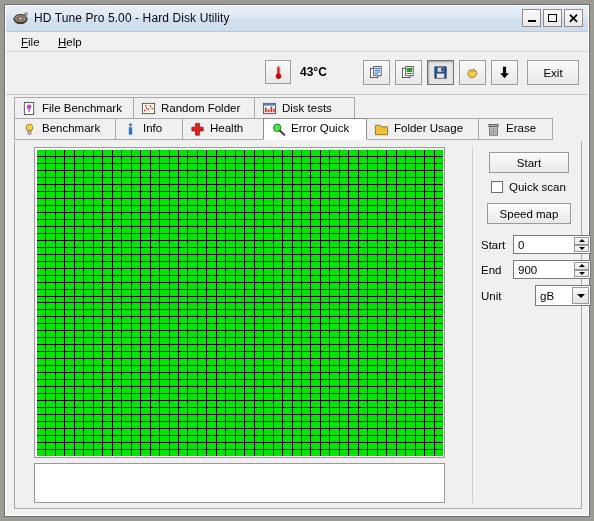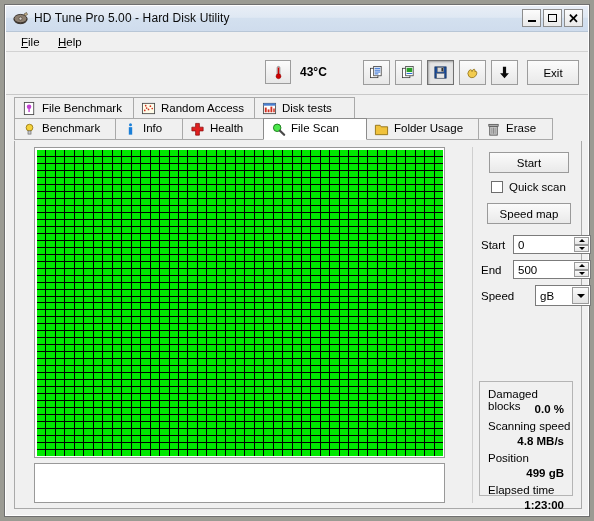--- a/index.html
+++ b/index.html
@@ -403,21 +403,21 @@
           <rect x="1.5" y="2.5" width="13" height="11" fill="#fffbe8" stroke="#444" stroke-width="0.9"></rect>
           <g fill="#d03020">
               <circle cx="4" cy="10" r="0.9"></circle>
               <circle cx="6" cy="7.5" r="0.9"></circle>
               <circle cx="8" cy="9" r="0.9"></circle>
               <circle cx="10" cy="5.5" r="0.9"></circle>
               <circle cx="12" cy="8" r="0.9"></circle>
               <circle cx="5" cy="5" r="0.9"></circle>
             </g>
         </svg>
-        <span class="tlabel">Random Access</span>
+        <span class="tlabel">Random Folder</span>
       </div>
       <div class="tab" style="width:101px">
         <svg class="ico" viewBox="0 0 16 16">
           <rect x="1.5" y="2.5" width="13" height="11" fill="#fff" stroke="#444" stroke-width="0.9"></rect>
           <rect x="1.5" y="2.5" width="13" height="2.5" fill="#4a7fd0"></rect>
           <g fill="#d03020">
               <rect x="3" y="7" width="2" height="5"></rect>
               <rect x="6" y="9" width="2" height="3"></rect>
               <rect x="9" y="6" width="2" height="6"></rect>
               <rect x="12" y="8" width="1.6" height="4"></rect>
@@ -446,21 +446,21 @@
         <svg class="ico" viewBox="0 0 16 16">
           <path d="M6 1.5 h4 v4 h4 v4 h-4 v4.5 h-4 V9.5 H2 v-4 h4 Z" fill="#e02020" stroke="#8a0d0d" stroke-width="0.8"></path>
         </svg>
         <span class="tlabel">Health</span>
       </div>
       <div class="tab active" style="width:104px">
         <svg class="ico" viewBox="0 0 16 16">
           <circle cx="6.6" cy="6.2" r="4" fill="#4ce84c" stroke="#1a7a1a" stroke-width="1"></circle>
           <path d="M9.6 9.3 L14 13.6" stroke="#4a4a4a" stroke-width="2.4" stroke-linecap="round"></path>
         </svg>
-        <span class="tlabel">File Scan</span>
+        <span class="tlabel">Error Quick</span>
       </div>
       <div class="tab" style="width:113px">
         <svg class="ico" viewBox="0 0 16 16">
           <path d="M1.5 3.5 h5 l1.2 1.6 h6.8 v8.4 h-13 Z" fill="#f0c23c" stroke="#8a6a10" stroke-width="0.9"></path>
         </svg>
         <span class="tlabel">Folder Usage</span>
       </div>
       <div class="tab" style="width:75px">
         <svg class="ico" viewBox="0 0 16 16">
           <rect x="4" y="4.5" width="8" height="9.5" fill="#cfcfcf" stroke="#4a4a4a" stroke-width="0.9"></rect>
@@ -2405,49 +2405,39 @@
           <span class="sb">
               <span class="tri-down-s"></span>
             </span>
         </span>
       </span>
     </div>
 
     <div class="field-row" style="left:466px; top:119px;">
       <span class="field-label">End</span>
       <span class="spin">
-        <span class="sval">500</span>
+        <span class="sval">900</span>
         <span class="spin-btns">
           <span class="sb">
               <span class="tri-up-s"></span>
             </span>
           <span class="sb">
               <span class="tri-down-s"></span>
             </span>
         </span>
       </span>
     </div>
 
     <div class="unit-row">
-      <span class="field-label">Speed</span>
+      <span class="field-label">Unit</span>
       <span style="display:inline-block;width:22px"></span>
       <span class="unit-combo">
         <span class="uval">gB</span>
         <span class="uarrow">
             <span class="tri-down"></span>
           </span>
       </span>
     </div>
 
 
-    <div class="group stats-box">
-      <span class="stat-label" style="top:6px;">Damaged blocks</span>
-      <span class="stat-value" style="top:21px;">0.0 %</span>
-      <span class="stat-label" style="top:38px;">Scanning speed</span>
-      <span class="stat-value" style="top:53px;">4.8 MB/s</span>
-      <span class="stat-label" style="top:70px;">Position</span>
-      <span class="stat-value" style="top:85px;">499 gB</span>
-      <span class="stat-label" style="top:102px;">Elapsed time</span>
-      <span class="stat-value" style="top:117px;">1:23:00</span>
-    </div>
 
   </div>
 </div>
 
 </body></html>

